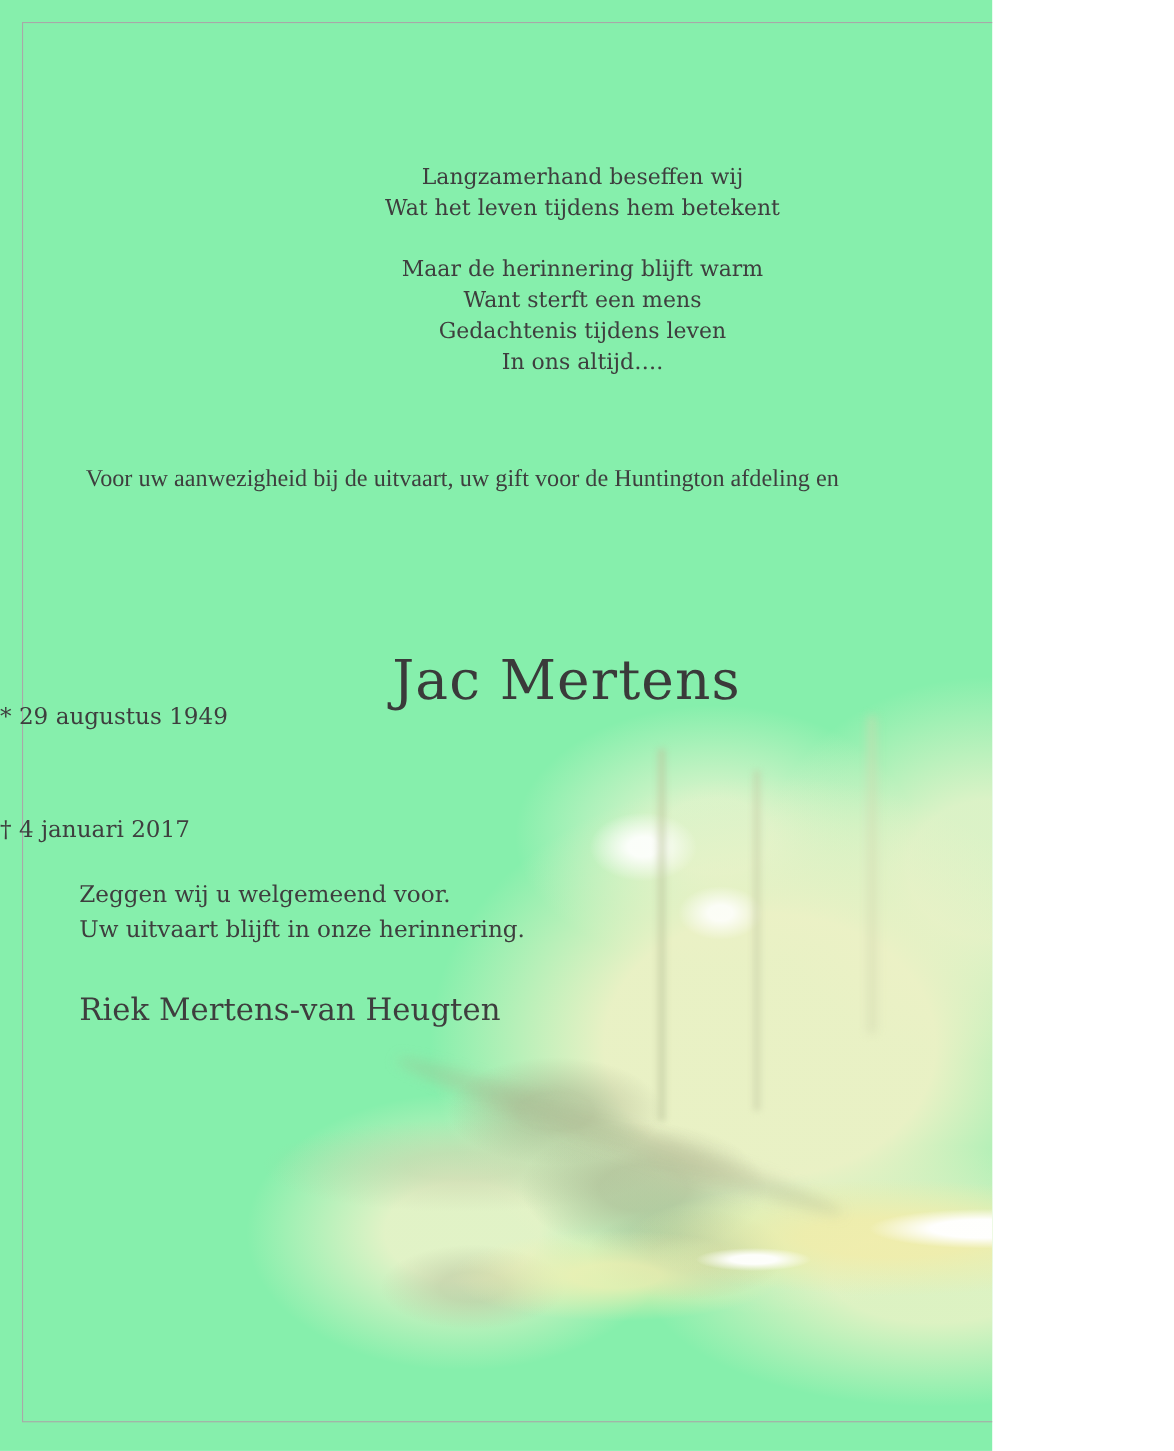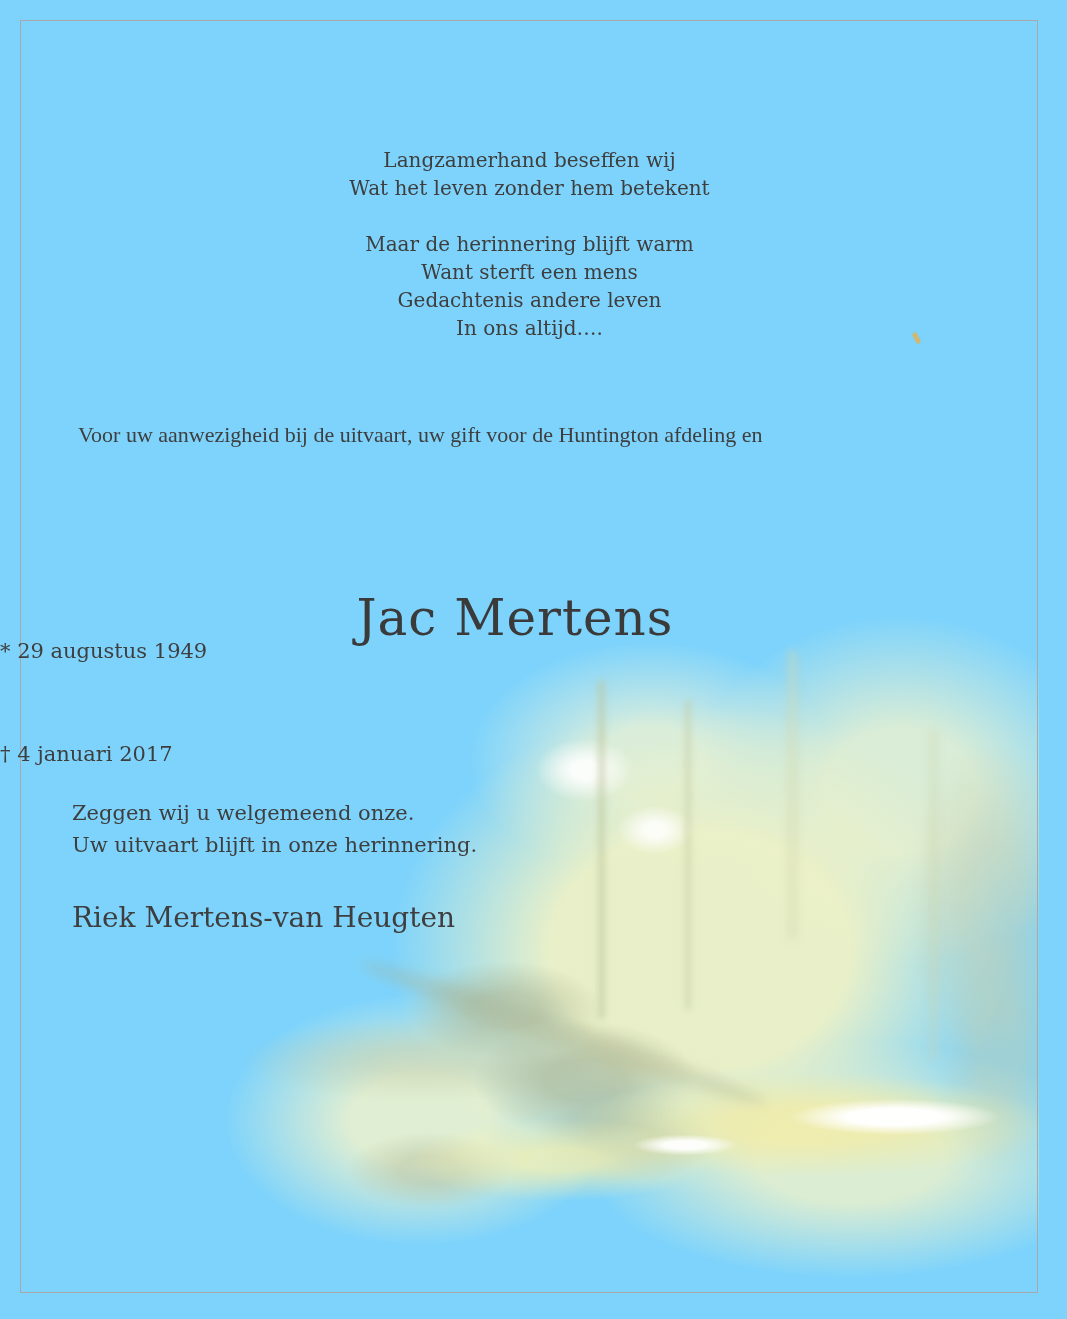--- a/index.html
+++ b/index.html
@@ -3,23 +3,23 @@
 <meta charset="utf-8">
 <title>Memorial card</title>
 <style>
   html, body {
     margin: 0;
     padding: 0;
     background: #ffffff;
   }
   .page {
     position: relative;
-    width: 1067px;
+    width: 902px;
     height: 1319px;
-    background: #7dd3fc;
+    background: #86efac;
     overflow: hidden;
     font-family: "DejaVu Serif", serif;
     color: #3e3e3e;
   }
 
   
   .watercolor {
     position: absolute;
     left: 21px; top: 21px;
     width: 1018px; height: 1272px;
@@ -160,41 +160,41 @@
     <div class="trunk trunk-4"></div>
     <div class="fallen-log"></div>
   </div>
 
   <div class="frame"></div>
 
   <div class="speck"></div>
 
   <div class="text-layer poem">
     <div>Langzamerhand beseffen wij</div>
-    <div>Wat het leven zonder hem betekent</div>
+    <div>Wat het leven tijdens hem betekent</div>
     <div class="poem-gap"></div>
     <div>Maar de herinnering blijft warm</div>
     <div>Want sterft een mens</div>
-    <div>Gedachtenis andere leven</div>
+    <div>Gedachtenis tijdens leven</div>
     <div>In ons altijd….</div>
   </div>
 
   <div class="text-layer ack">
     <div>Voor uw aanwezigheid bij de uitvaart, uw gift voor de Huntington afdeling en</div>
   </div>
 
   <h1 class="text-layer name">Jac Mertens</h1>
 
   <div class="text-layer dates">
     <span>* 29 augustus 1949</span>
     <span>† 4 januari 2017</span>
   </div>
 
   <div class="text-layer thanks">
-    <div>Zeggen wij u welgemeend onze.</div>
+    <div>Zeggen wij u welgemeend voor.</div>
     <div>Uw uitvaart blijft in onze herinnering.</div>
   </div>
 
   <div class="text-layer signatories">
     <div>Riek Mertens-van Heugten</div>
   </div>
 
 </div>
 
 </body></html>

